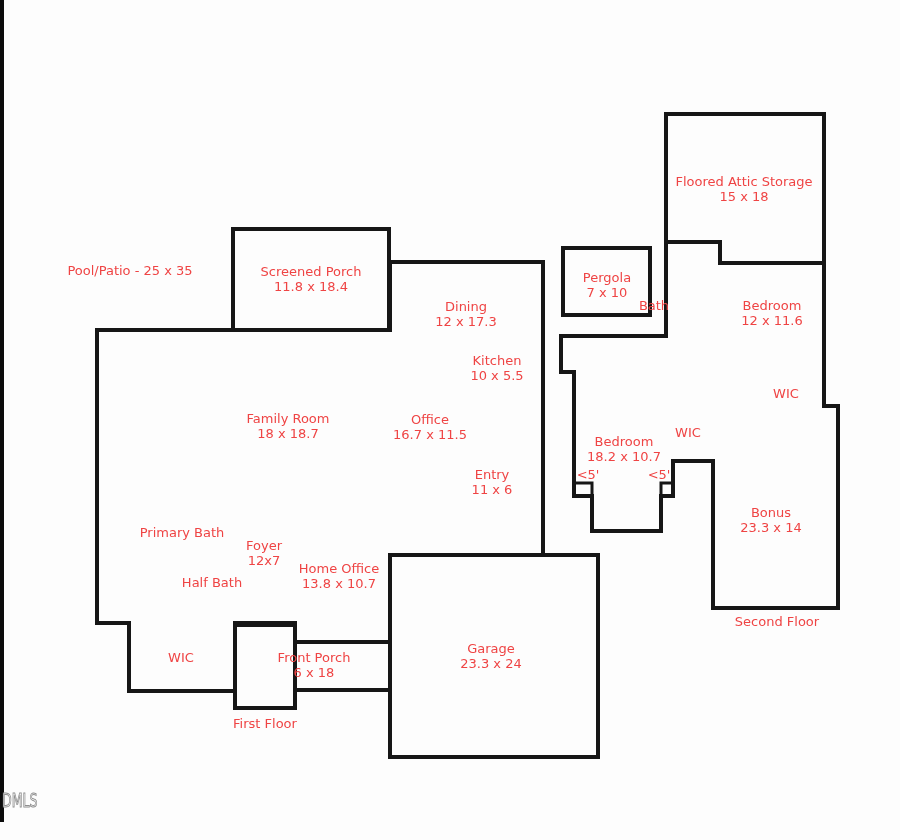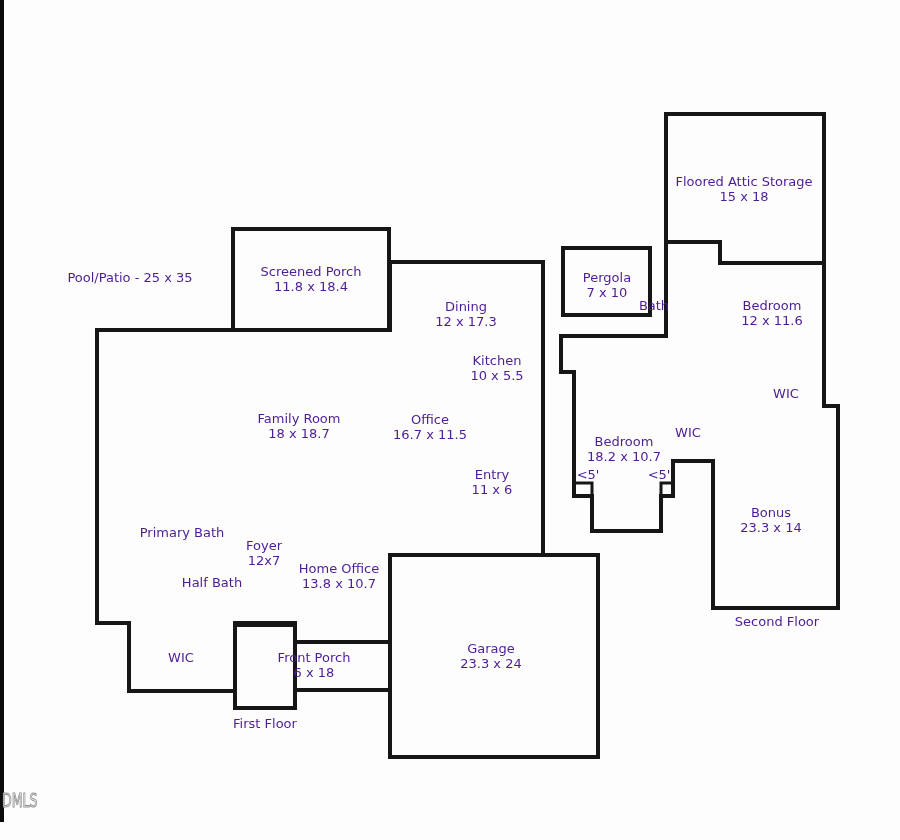--- a/index.html
+++ b/index.html
@@ -14,21 +14,21 @@
   .edge-bar{
     position:absolute;left:0;top:0;width:4px;height:822px;
     background:#0b0b0b;
   }
   .lbl{
     position:absolute;
     transform:translate(-50%,-50%);
     text-align:center;
     font-size:13px;
     line-height:15px;
-    color:#4c1d95;
+    color:#ef4444;
     white-space:nowrap;
   }
   .lbl .ln{display:block;}
   .watermark{
     position:absolute;left:2px;top:789px;
     font-size:19px;line-height:22px;
     color:#9a9a9a;
     -webkit-text-fill-color:#fdfdfd;
     -webkit-text-stroke:1px #8f8f8f;
     transform:scaleX(0.66);
@@ -53,36 +53,36 @@
       <rect x="563" y="248" width="87" height="67"></rect>
       <path d="M666 114 H824 V406 H838 V608 H713 V461 H673 V496 H661 V531 H592 V496 H574 V372 H561 V336 H666 Z"></path>
       <path d="M666 242 H720 V263 H824"></path>
       <rect stroke-width="3" x="574" y="483" width="18" height="13"></rect>
       <rect stroke-width="3" x="661" y="483" width="12" height="13"></rect>
     </g>
   </svg>
 
   <div class="edge-bar"></div>
 
-  <div class="lbl" style="left:130px;top:277px">
+  <div class="lbl" style="left:130px;top:270px">
     <span class="ln">Pool/Patio - 25 x 35</span>
   </div>
   <div class="lbl" style="left:311px;top:279px">
     <span class="ln">Screened Porch</span>
     <span class="ln">11.8 x 18.4</span>
   </div>
   <div class="lbl" style="left:466px;top:314px">
     <span class="ln">Dining</span>
     <span class="ln">12 x 17.3</span>
   </div>
   <div class="lbl" style="left:497px;top:368px">
     <span class="ln">Kitchen</span>
     <span class="ln">10 x 5.5</span>
   </div>
-  <div class="lbl" style="left:299px;top:426px">
+  <div class="lbl" style="left:288px;top:426px">
     <span class="ln">Family Room</span>
     <span class="ln">18 x 18.7</span>
   </div>
   <div class="lbl" style="left:430px;top:427px">
     <span class="ln">Office</span>
     <span class="ln">16.7 x 11.5</span>
   </div>
   <div class="lbl" style="left:492px;top:482px">
     <span class="ln">Entry</span>
     <span class="ln">11 x 6</span>

